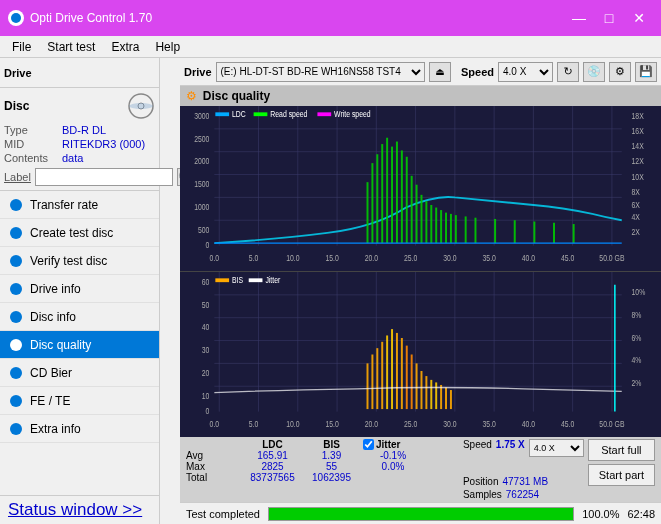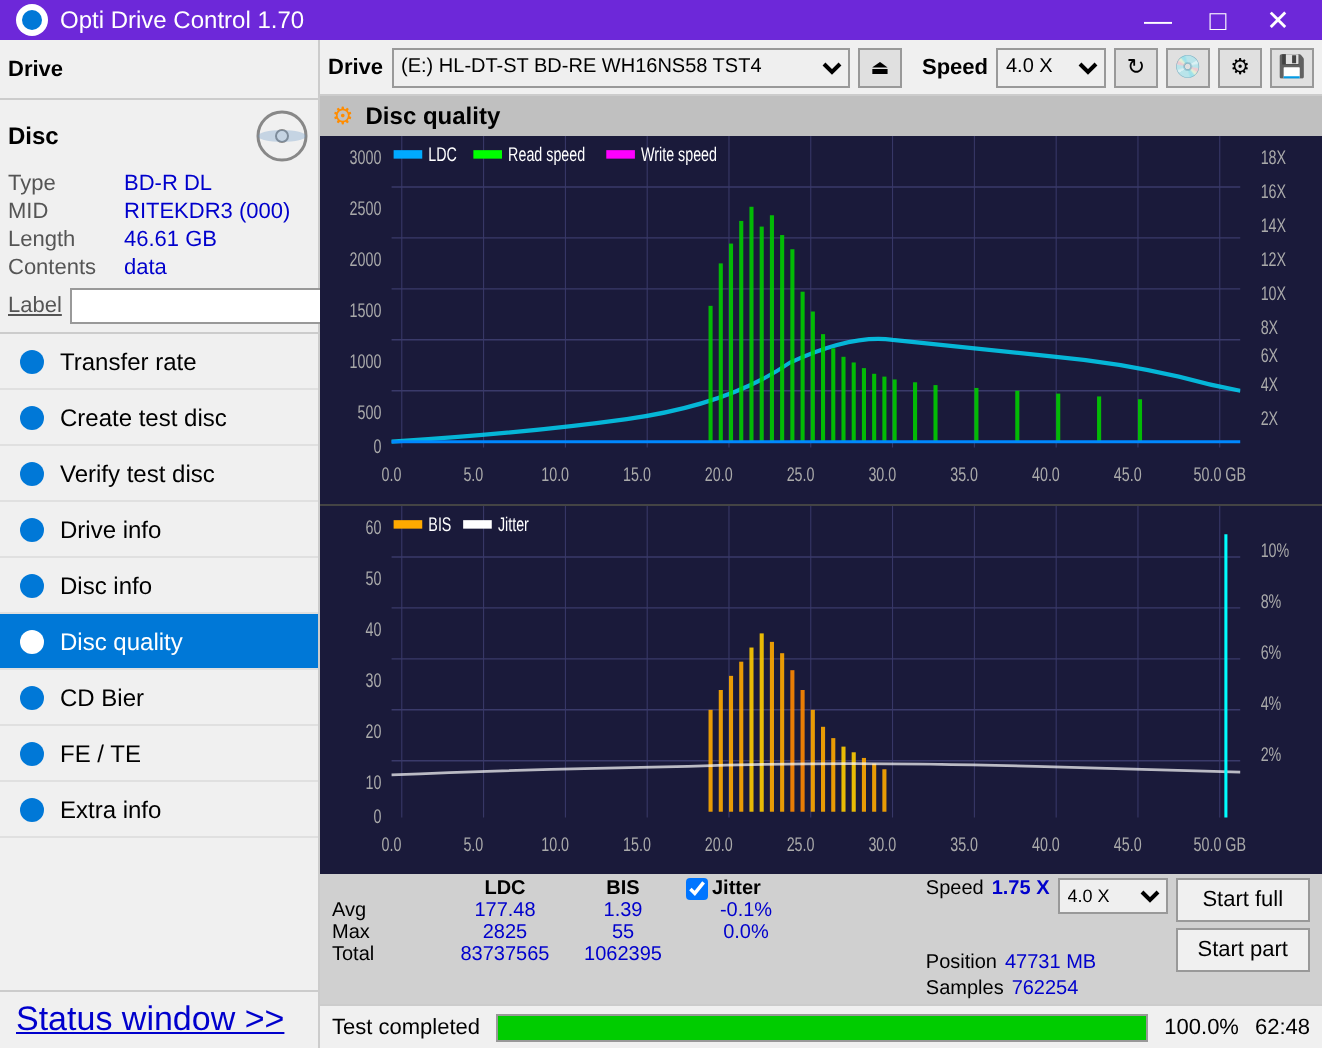--- a/index.html
+++ b/index.html
@@ -1,19 +1,19 @@
 <!DOCTYPE html>
 <html><head>
   <meta charset="utf-8">
   <style>
     * { margin: 0; padding: 0; box-sizing: border-box; }
     body { width: 661px; height: 524px; font-family: 'Segoe UI', Tahoma, sans-serif; font-size: 11px; background: #f0f0f0; overflow: hidden; }
 
     
-    .title-bar { background: #6d28d9; color: white; height: 20px; display: flex; align-items: center; justify-content: space-between; padding: 0 8px; }
+    .title-bar { background: #d946ef; color: white; height: 36px; display: flex; align-items: center; justify-content: space-between; padding: 0 8px; }
     .title-bar-left { display: flex; align-items: center; gap: 6px; font-size: 12px; }
     .title-bar-logo { width: 16px; height: 16px; background: #fff; border-radius: 50%; display: flex; align-items: center; justify-content: center; }
     .title-bar-logo-inner { width: 10px; height: 10px; border-radius: 50%; background: #0078d7; }
     .title-bar-controls { display: flex; gap: 2px; }
     .title-bar-btn { width: 28px; height: 28px; display: flex; align-items: center; justify-content: center; cursor: pointer; font-size: 14px; color: white; }
 
     
     .menu-bar { background: #f0f0f0; height: 22px; display: flex; align-items: center; padding: 0 4px; border-bottom: 1px solid #ccc; }
     .menu-item { padding: 2px 8px; cursor: pointer; font-size: 12px; }
 
@@ -86,22 +86,28 @@
       </div>
       <span>Opti Drive Control 1.70</span>
     </div>
     <div class="title-bar-controls">
       <div class="title-bar-btn">—</div>
       <div class="title-bar-btn">□</div>
       <div class="title-bar-btn close">✕</div>
     </div>
   </div>
 
-
-  <div style="display:flex; flex: 1; overflow: hidden;">
+  <div class="menu-bar">
+    <div class="menu-item">File</div>
+    <div class="menu-item">Start test</div>
+    <div class="menu-item">Extra</div>
+    <div class="menu-item">Help</div>
+  </div>
+
+  <div style="display:flex; flex: 1; overflow: hidden; gap: 20px;">
 
     <div class="sidebar">
 
       <div class="drive-toolbar">
         <span style="font-weight:bold; font-size:11px;">Drive</span>
       </div>
 
       <div class="disc-panel">
         <div class="disc-header">
           <span class="disc-title">Disc</span>
@@ -113,24 +119,20 @@
             </svg>
           </div>
         </div>
         <div class="disc-row">
           <span class="disc-key">Type</span>
           <span class="disc-value">BD-R DL</span>
         </div>
         <div class="disc-row">
           <span class="disc-key">MID</span>
           <span class="disc-value">RITEKDR3 (000)</span>
-        </div>
-        <div class="disc-row">
-          <span class="disc-key">Length</span>
-          <span class="disc-value">46.61 GB</span>
         </div>
         <div class="disc-row">
           <span class="disc-key">Contents</span>
           <span class="disc-value">data</span>
         </div>
         <div class="disc-label-row">
           <span class="disc-label-key">Label</span>
           <input class="disc-label-input" type="text" value="" style="">
           <div class="disc-label-btn">🔍</div>
         </div>
@@ -401,21 +403,21 @@
 
       <div style="background:#d0d0d0; padding:2px 6px; display:flex; align-items:flex-start; gap:4px; font-size:10px;">
         <div style="display:flex; flex-direction:column; min-width:55px;">
           <span style="color:transparent; font-size:10px;">​</span>
           <span>Avg</span>
           <span>Max</span>
           <span>Total</span>
         </div>
         <div style="display:flex; flex-direction:column; min-width:55px; text-align:center;">
           <span style="font-weight:bold;">LDC</span>
-          <span style="color:#0000cc;">177.48</span>
+          <span style="color:#0000cc;">165.91</span>
           <span style="color:#0000cc;">2825</span>
           <span style="color:#0000cc;">83737565</span>
         </div>
         <div style="display:flex; flex-direction:column; min-width:55px; text-align:center;">
           <span style="font-weight:bold;">BIS</span>
           <span style="color:#0000cc;">1.39</span>
           <span style="color:#0000cc;">55</span>
           <span style="color:#0000cc;">1062395</span>
         </div>
         <div style="display:flex; flex-direction:column; min-width:60px; text-align:center;">

